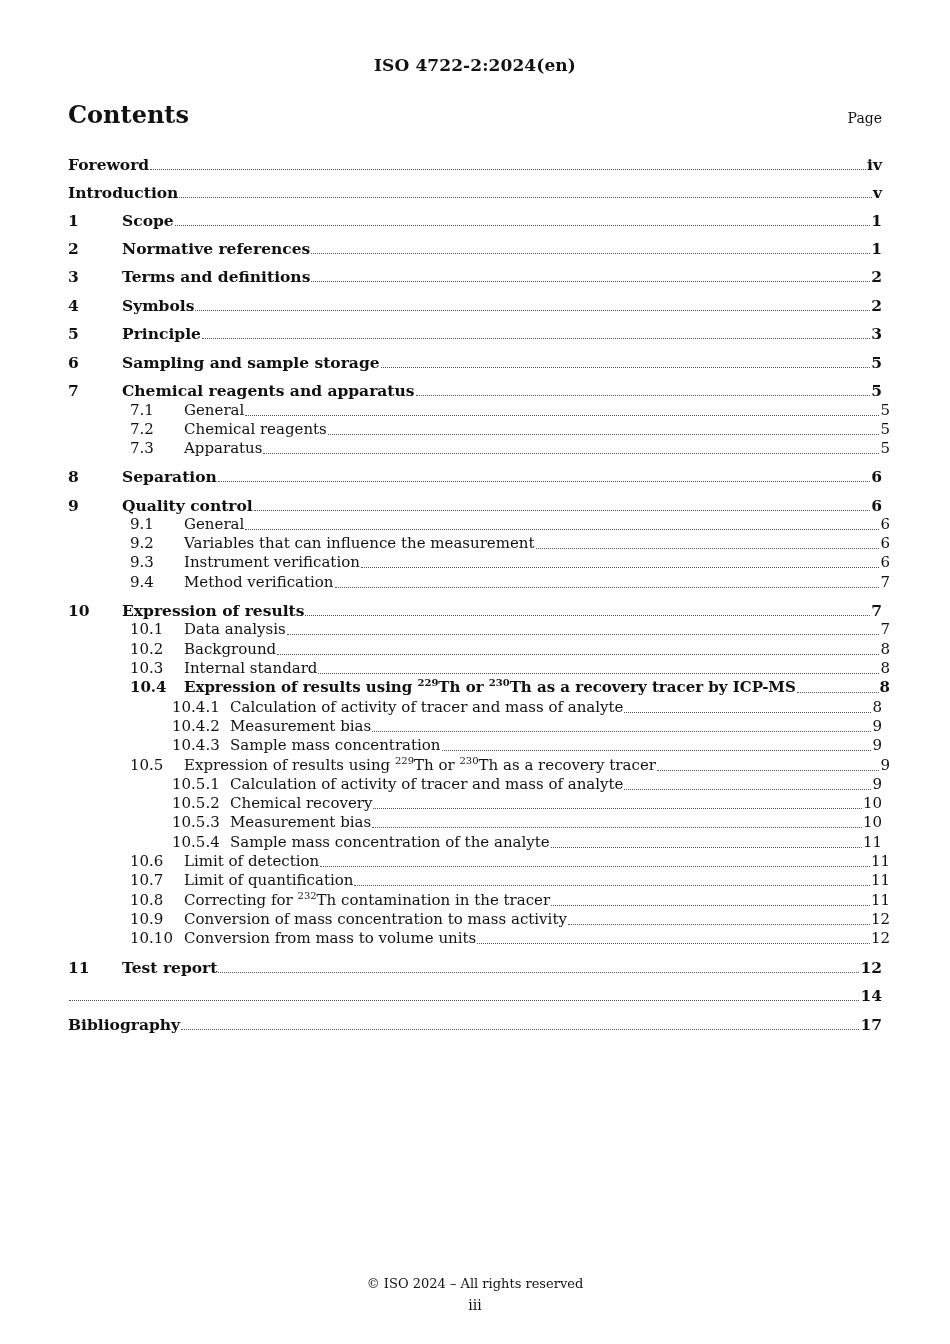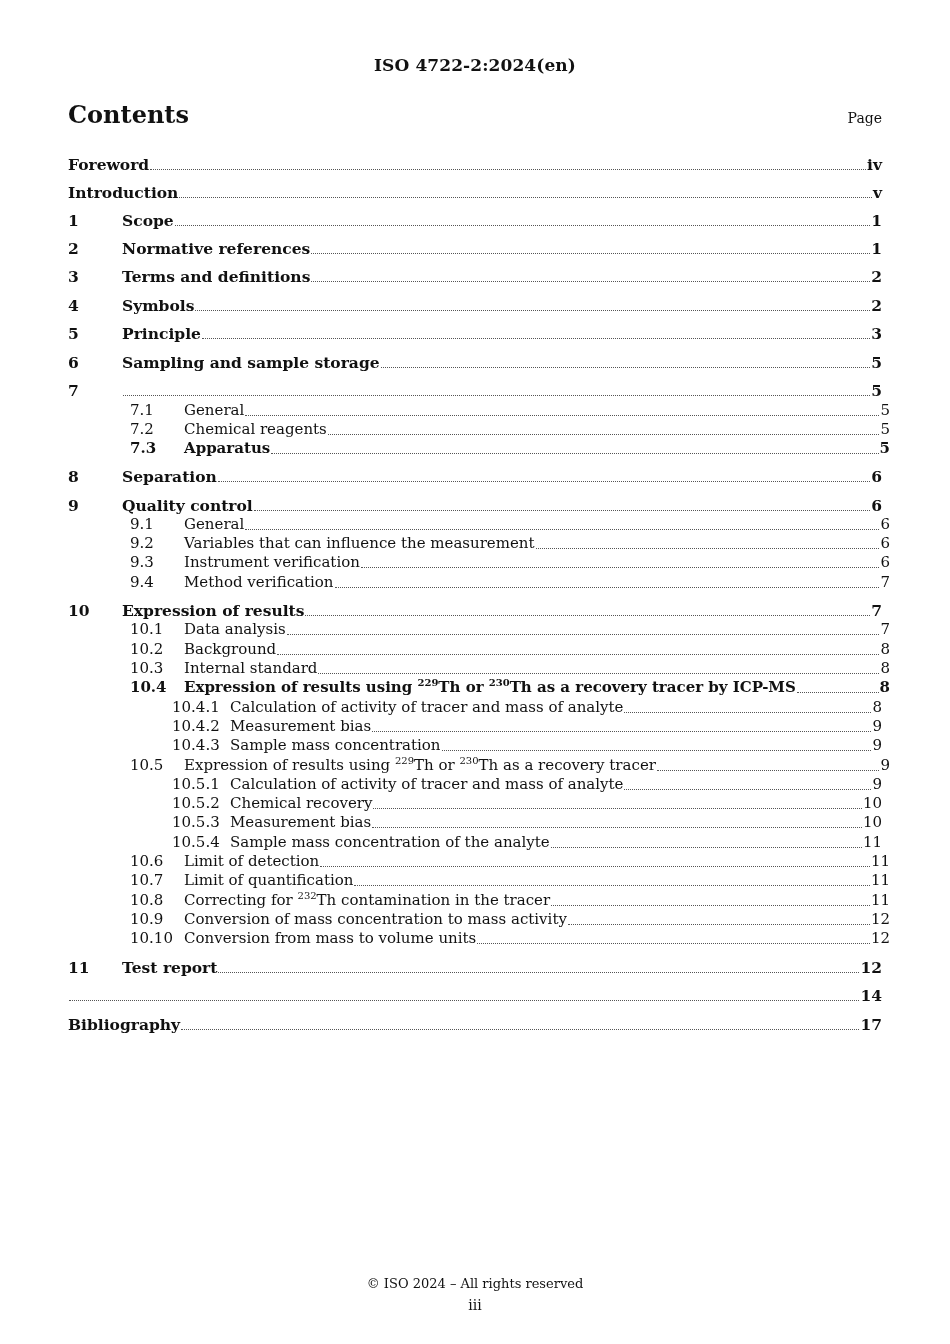--- a/index.html
+++ b/index.html
@@ -100,36 +100,37 @@
       <span class="pg">3</span>
     </div>
     <div class="row lvl0 major" style="top: 353px;">
       <span class="num">6</span>
       <span class="title">Sampling and sample storage</span>
       <span class="leader"></span>
       <span class="pg">5</span>
     </div>
     <div class="row lvl0 major" style="top: 381px;">
       <span class="num">7</span>
+      <span class="title">Chemical reagents and apparatus</span>
       <span class="leader"></span>
       <span class="pg">5</span>
     </div>
     <div class="row lvl1" style="top: 401px;">
       <span class="num">7.1</span>
       <span class="title">General</span>
       <span class="leader"></span>
       <span class="pg">5</span>
     </div>
     <div class="row lvl1" style="top: 420px;">
       <span class="num">7.2</span>
       <span class="title">Chemical reagents</span>
       <span class="leader"></span>
       <span class="pg">5</span>
     </div>
-    <div class="row lvl1" style="top: 439px; font-weight: bold;">
+    <div class="row lvl1" style="top: 439px;">
       <span class="num">7.3</span>
       <span class="title">Apparatus</span>
       <span class="leader"></span>
       <span class="pg">5</span>
     </div>
     <div class="row lvl0 major" style="top: 467px;">
       <span class="num">8</span>
       <span class="title">Separation</span>
       <span class="leader"></span>
       <span class="pg">6</span>

